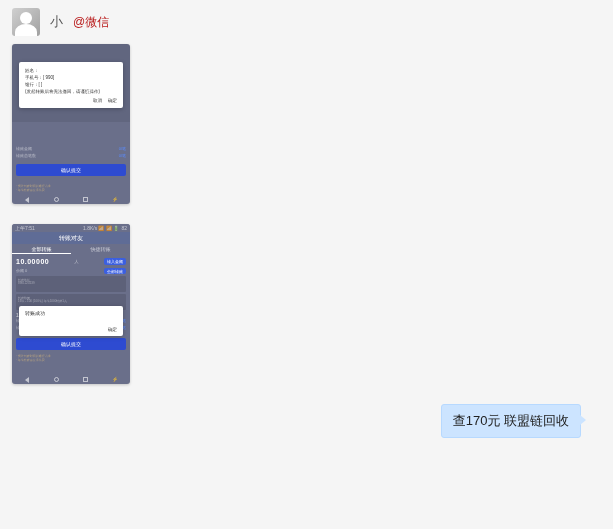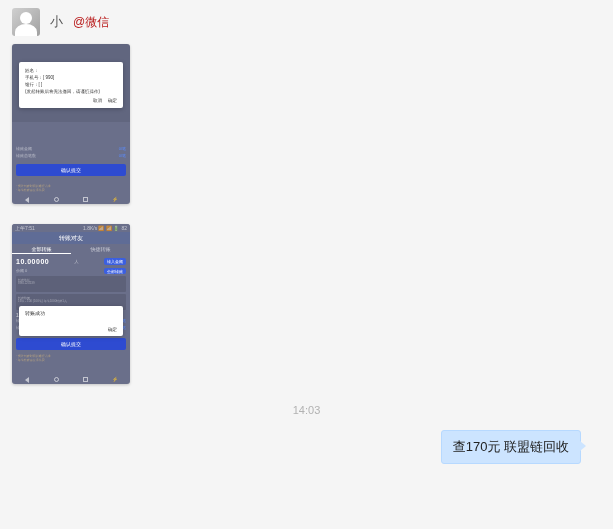--- a/index.html
+++ b/index.html
@@ -173,19 +173,18 @@
         </div>
       <div class="pc-nav">
           <div class="pc-nav-ico sq"></div>
         </div>
       <div class="pc-nav">
           <div class="pc-nav-ico flash">⚡</div>
         </div>
     </div>
   </div>
 
-  <div class="timestamp">14:03</div>
 
   <div class="outgoing">
     <div class="bubble">查170元  联盟链回收</div>
   </div>
 
 </div>
 
 </body></html>

